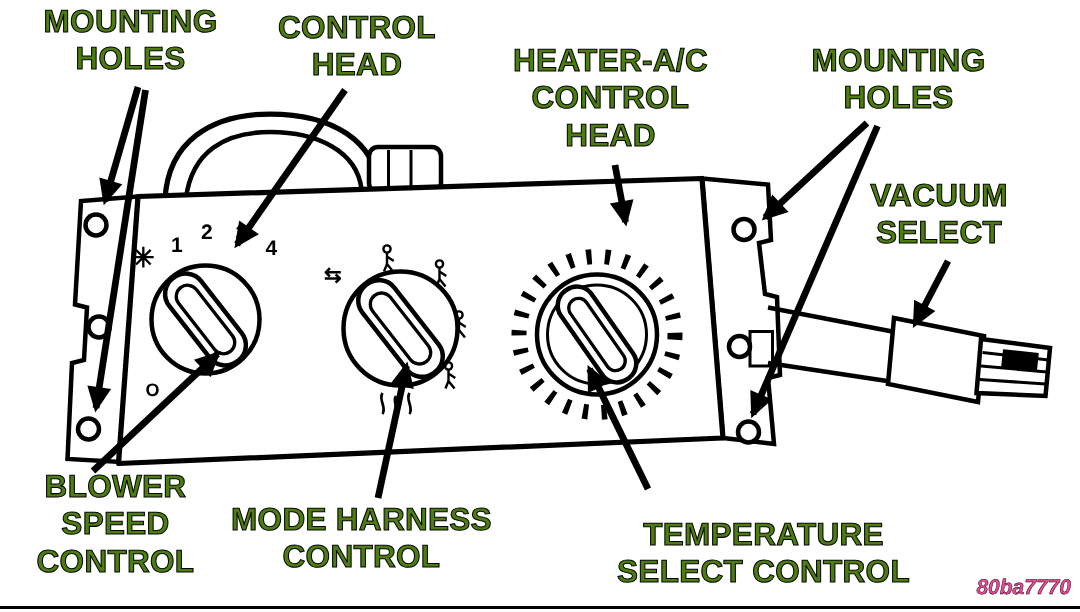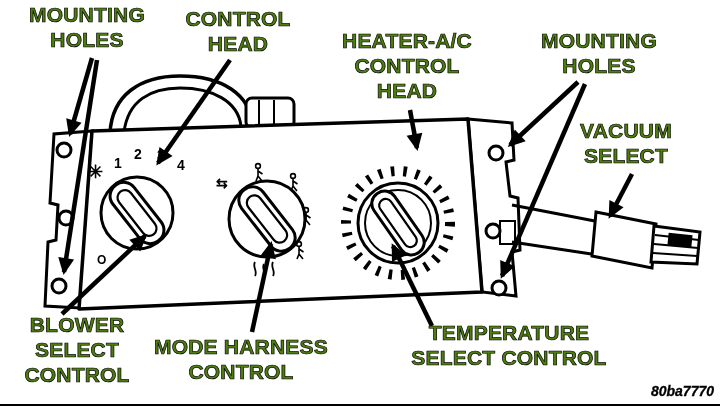--- a/index.html
+++ b/index.html
@@ -8,21 +8,21 @@
     font-family:"Liberation Sans", sans-serif;
   }
   .diagram-svg{position:absolute;left:0;top:0;}
   .lbl{
     position:absolute;text-align:center;color:#4d7c0f;
     font-weight:bold;font-size:21px;line-height:25px;
     letter-spacing:0.2px;-webkit-text-stroke:0.7px #000;
     white-space:normal;
   }
   .fig-num{
-    position:absolute;text-align:right;color:#000000;
+    position:absolute;text-align:right;color:#ec4899;
     font-weight:bold;font-style:italic;font-size:14px;
     -webkit-text-stroke:0.3px #000;
   }
   .ink{stroke:#000;fill:none;}
   .ink-fill{stroke:#000;fill:#fff;}
   svg text{font-family:"Liberation Sans", sans-serif;fill:#000;font-weight:bold;}
 </style>
 </head>
 <body>
 
@@ -140,21 +140,21 @@
   <div class="lbl" style="left:8px;top:2px;width:158px;">MOUNTING HOLES</div>
 
   <div class="lbl" style="left:328px;top:28px;width:158px;">HEATER-A/C CONTROL HEAD</div>
 
   <div class="lbl" style="left:170px;top:6px;width:136px;">CONTROL HEAD</div>
 
   <div class="lbl" style="left:520px;top:28px;width:158px;">MOUNTING HOLES</div>
 
   <div class="lbl" style="left:562px;top:118px;width:128px;">VACUUM SELECT</div>
 
-  <div class="lbl" style="left:2px;top:312px;width:150px;">BLOWER SELECT CONTROL</div>
+  <div class="lbl" style="left:2px;top:312px;width:150px;">BLOWER SPEED CONTROL</div>
 
   <div class="lbl" style="left:148px;top:334px;width:186px;">MODE HARNESS CONTROL</div>
 
-  <div class="lbl" style="left:386px;top:320px;width:246px;">TEMPERATURE SELECT CONTROL</div>
+  <div class="lbl" style="left:386px;top:344px;width:246px;">TEMPERATURE SELECT CONTROL</div>
 
   <div class="fig-num" style="left:616px;top:383px;width:98px;">80ba7770</div>
 
 </div>
 
 </body></html>

